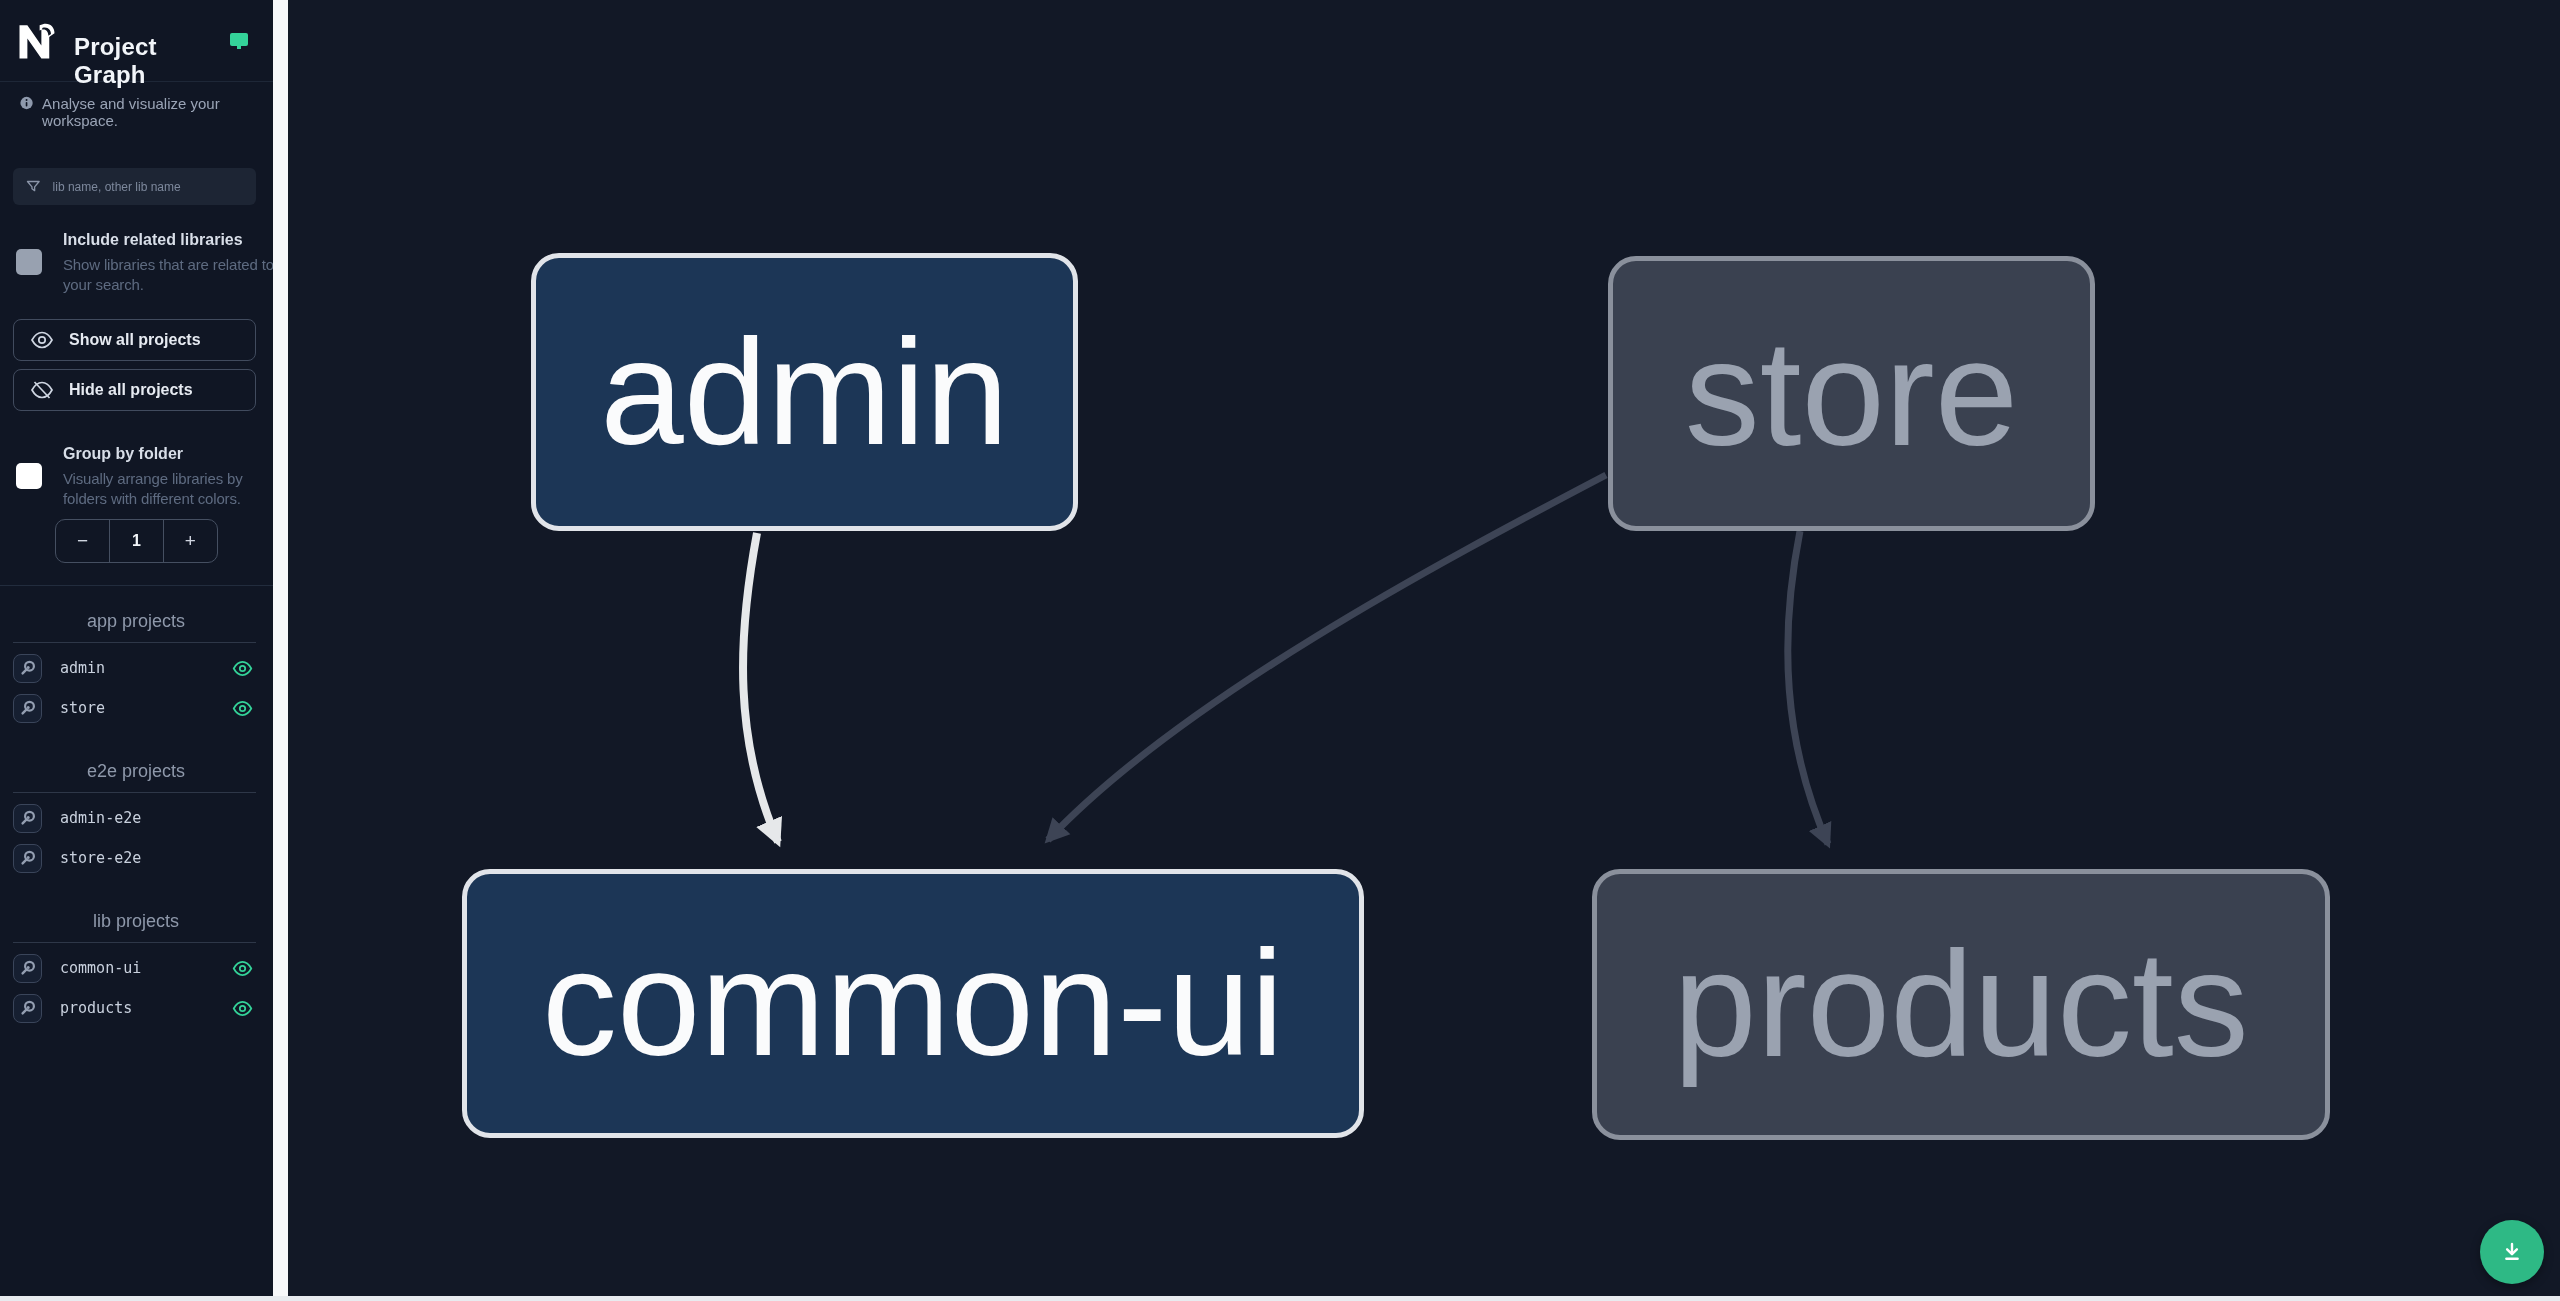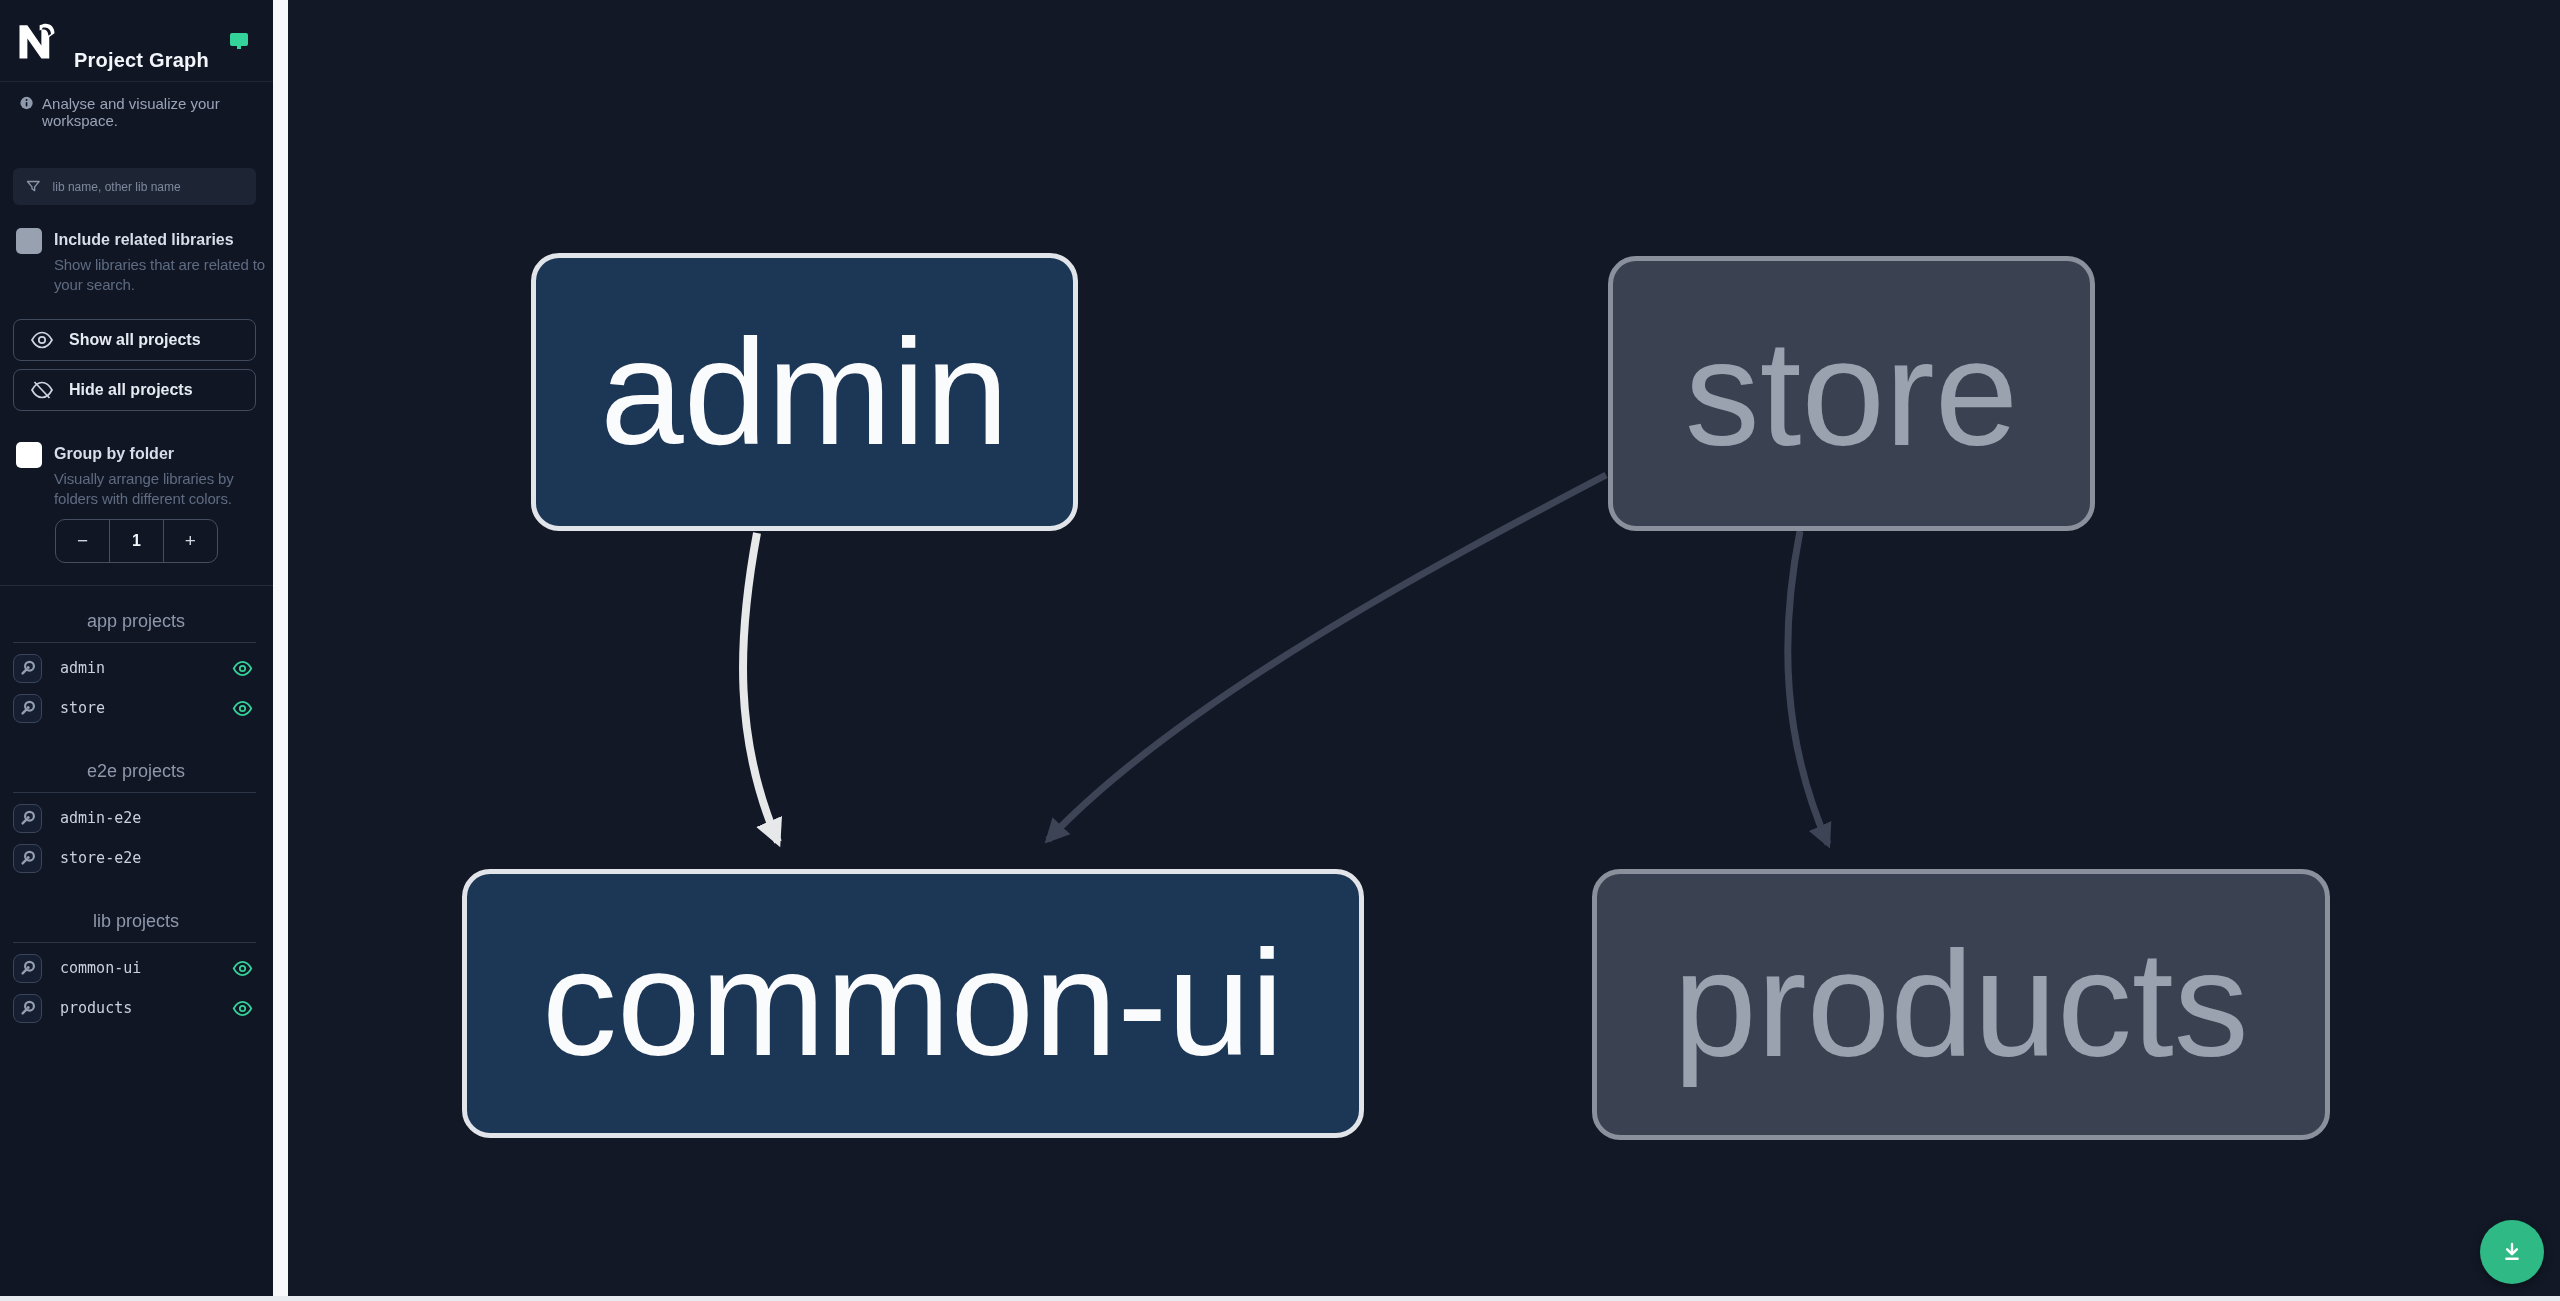--- a/index.html
+++ b/index.html
@@ -5,34 +5,34 @@
   * { margin:0; padding:0; box-sizing:border-box; }
   html,body { width:2560px; height:1301px; overflow:hidden; background:#121826;
               font-family:"Liberation Sans", sans-serif; }
   #app { position:relative; width:2560px; height:1301px; display:flex; }
 
   
   .sidebar { width:273px; height:100%; background:#101624; flex-shrink:0; position:relative; z-index:5; }
   .sb-header { height:82px; display:flex; align-items:center; padding:0 22px 0 16px;
                border-bottom:1px solid #1e2737; }
   .nx-logo { width:42px; height:42px; flex-shrink:0; }
-  .sb-title { color:#f2f5f9; font-size:20px; font-weight:700; margin-left:16px; letter-spacing:.2px;margin-top:40px; }
+  .sb-title { color:#f2f5f9; font-size:24px; font-weight:700; margin-left:16px; letter-spacing:.2px;margin-top:40px; }
   .sb-header .spacer { flex:1; }
   .monitor-btn { background:none; border:none; cursor:pointer; padding:0; display:flex; }
 
   .info-row { display:flex; align-items:flex-start; gap:9px; padding:0 20px; margin-top:13px; }
   .info-text { color:#9aa4b6; font-size:15px; }
 
   .filter-box { margin:39px 17px 0 13px; height:37px; background:#1d2534; border-radius:6px;
                 display:flex; align-items:center; padding:0 12px; gap:11px; }
   .filter-box input { background:transparent; border:none; outline:none; color:#dfe5ee;
                       font-size:12px; width:100%; font-family:"Liberation Sans",sans-serif; }
   .filter-box input::placeholder { color:#7d889c; }
 
-  .check-block { display:flex; margin:22px 17px 0 16px; gap:12px; }
+  .check-block { display:flex; margin:22px 17px 0 16px; gap:21px;align-items:center; }
   .checkbox { width:26px; height:26px; border-radius:5px; flex-shrink:0; margin-top:1px;
               display:flex; align-items:center; justify-content:center; cursor:pointer; border:none; }
   .cb-gray  { background:#98a1b0; }
   .cb-white { background:#ffffff; }
   .cb-green { background:#34d399; }
   .check-texts { }
   .check-label { color:#d8dee8; font-size:16px; font-weight:700; line-height:26px; }
   .check-desc  { color:#5e6b81; font-size:15px; line-height:20px; width:218px; letter-spacing:-.15px; margin-top:2px; }
 
   .sb-btn { display:flex; align-items:center; gap:15px; margin:8px 17px 0 13px; height:42px;

